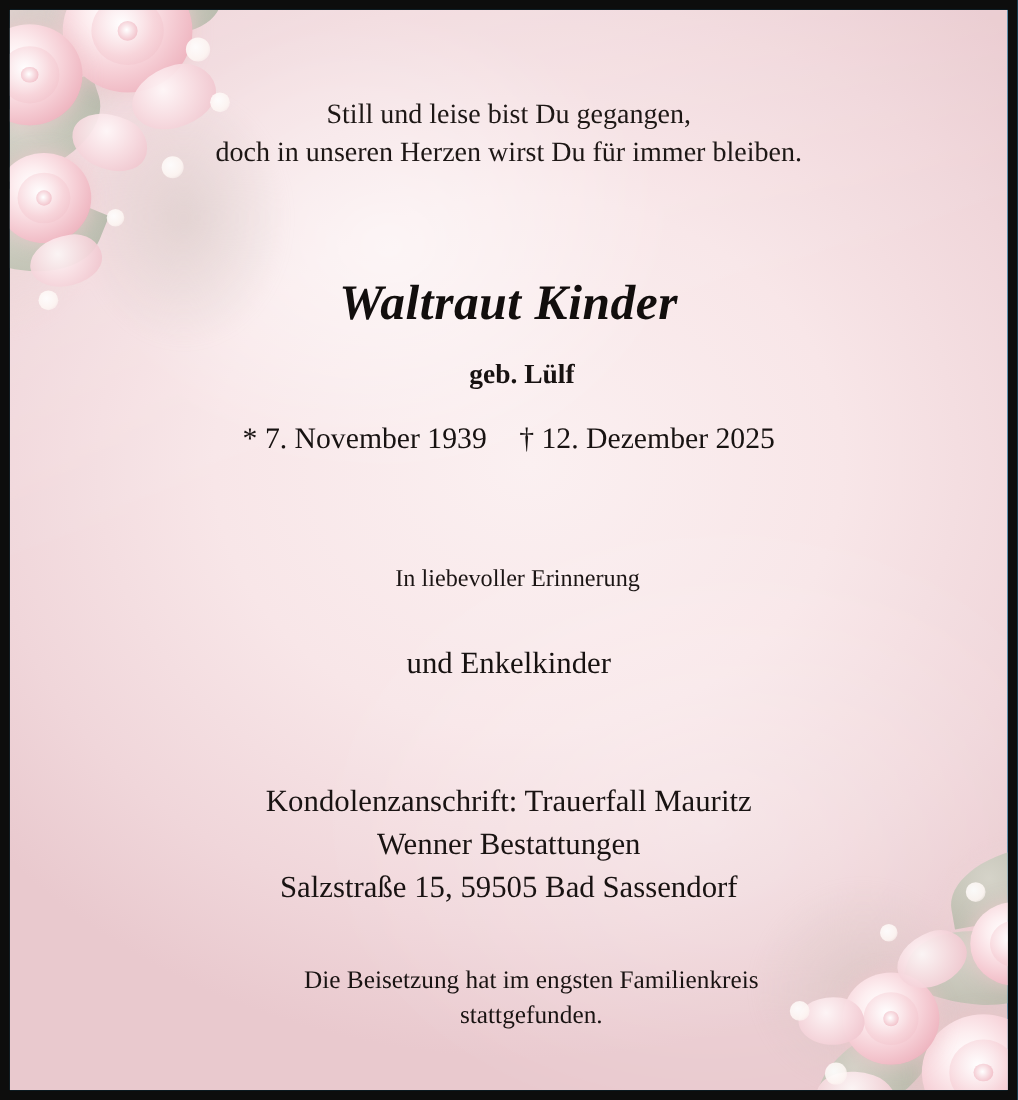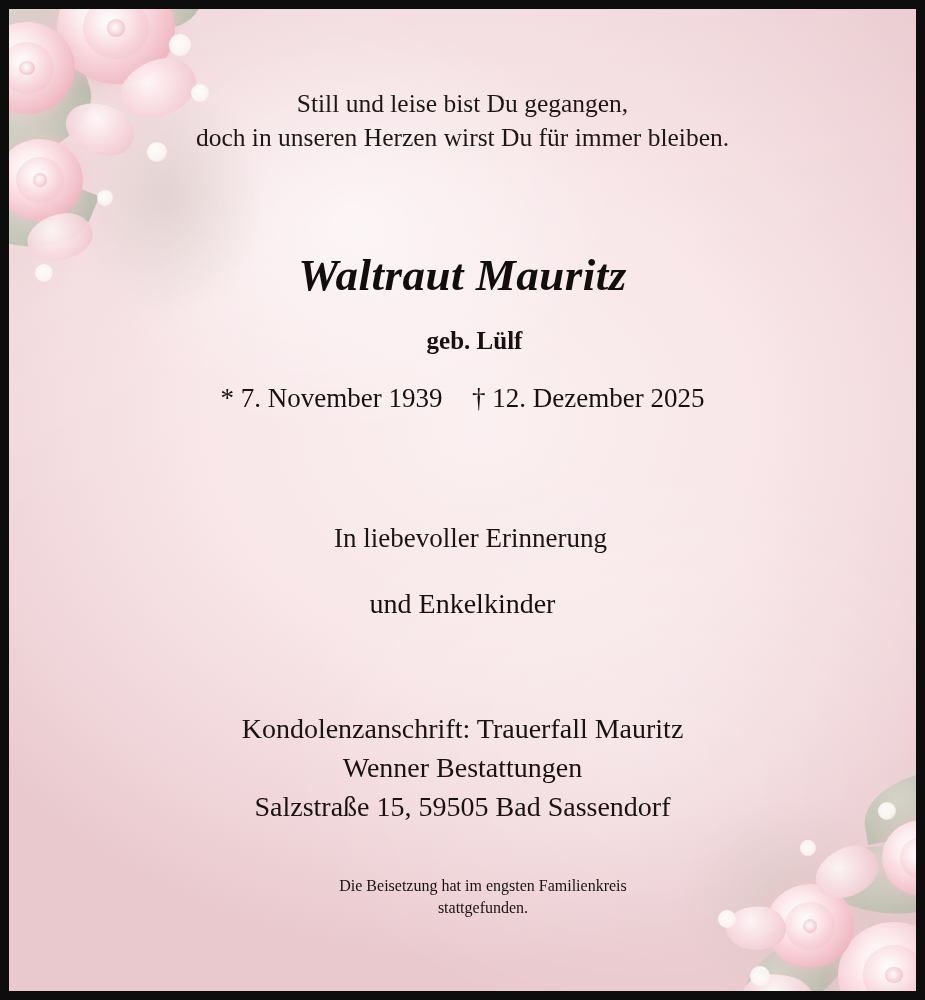--- a/index.html
+++ b/index.html
@@ -159,23 +159,22 @@
     font-size: 27px;
     color: #171211;
   }
   .dates .sep { display: inline-block; width: 16px; }
 
   .memory {
     position: absolute;
     top: 504px;
     left: 16px;
     right: 0;
-    font-size: 27px;
+    font-size: 22px;
     color: #1b1514;
-    margin-top: 10px;
   }
 
   .family {
     position: absolute;
     top: 576px;
     left: 0;
     right: 0;
     font-size: 28px;
     line-height: 1.38;
     color: #171211;
@@ -189,21 +188,21 @@
     font-size: 28px;
     line-height: 1.4;
     color: #191312;
   }
 
   .burial {
     position: absolute;
     top: 866px;
     left: 0;
     right: 0;
-    font-size: 16px;
+    font-size: 23px;
     line-height: 1.38;
     color: #191312;
     padding-left: 41px;
   }
 </style>
 </head>
 <body>
 
 <div class="card">
   <div class="paper"></div>
@@ -244,21 +243,21 @@
     <div class="baby" style="right:70px; bottom:226px; width:18px; height:18px;"></div>
   </div>
 
   <div class="content">
 
     <div class="verse">
       <div>Still und leise bist Du gegangen,</div>
       <div>doch in unseren Herzen wirst Du für immer bleiben.</div>
     </div>
 
-    <div class="name">Waltraut Mauritz</div>
+    <div class="name">Waltraut Kinder</div>
 
     <div class="maiden">geb. Lülf</div>
 
     <div class="dates">
       <span>* 7. November 1939</span>
       <span class="sep"></span>
       <span>† 12. Dezember 2025</span>
     </div>
 
     <div class="memory">In liebevoller Erinnerung</div>

